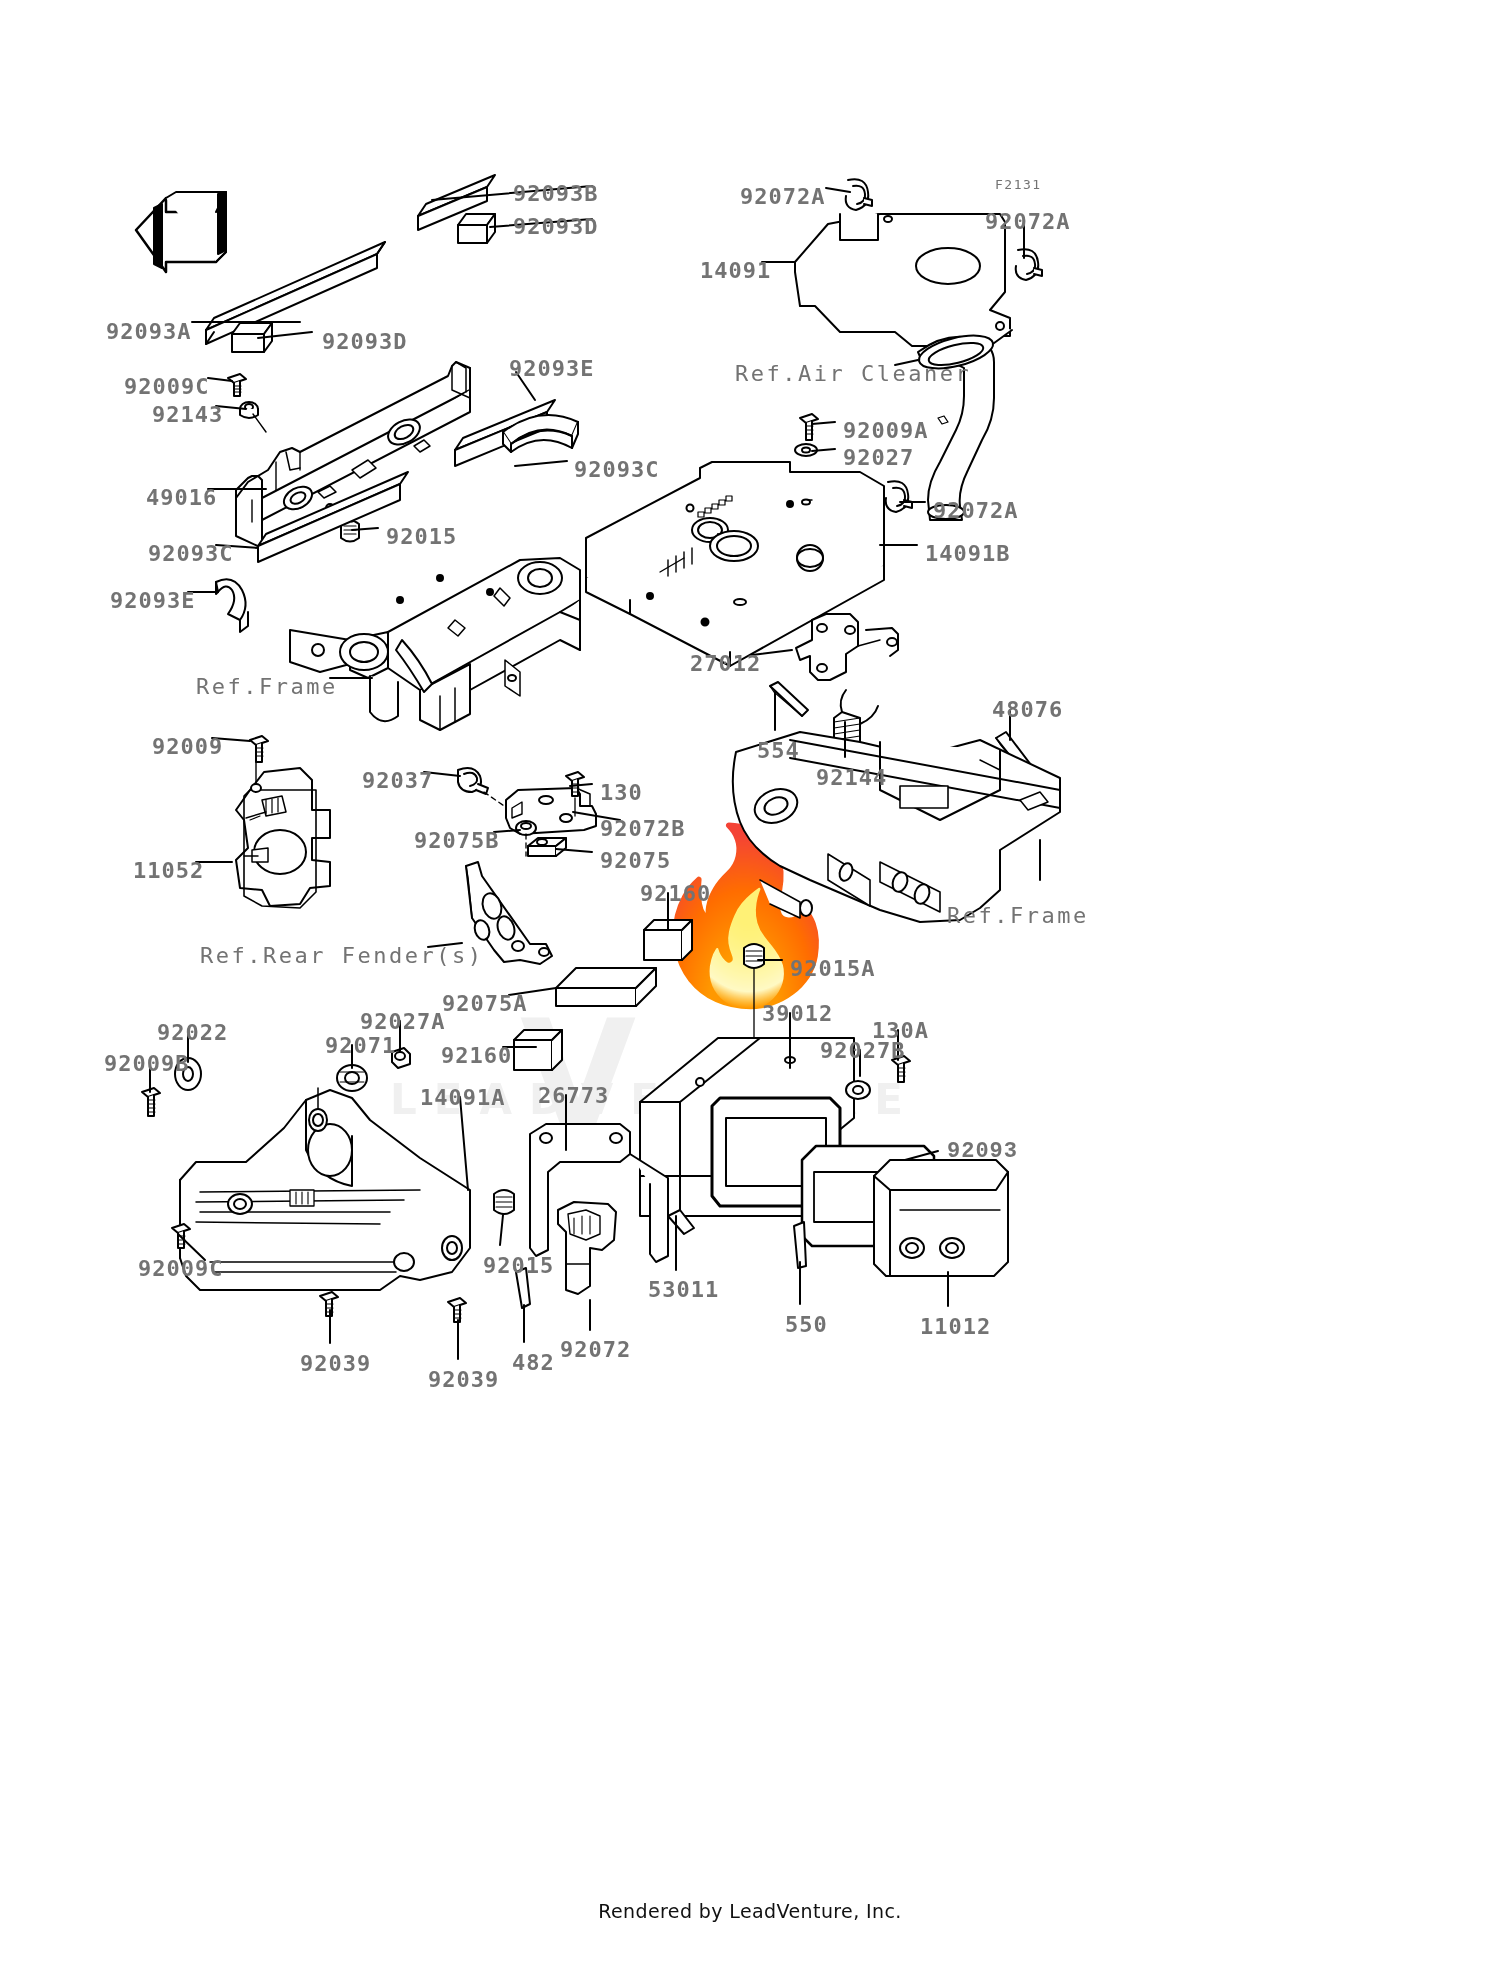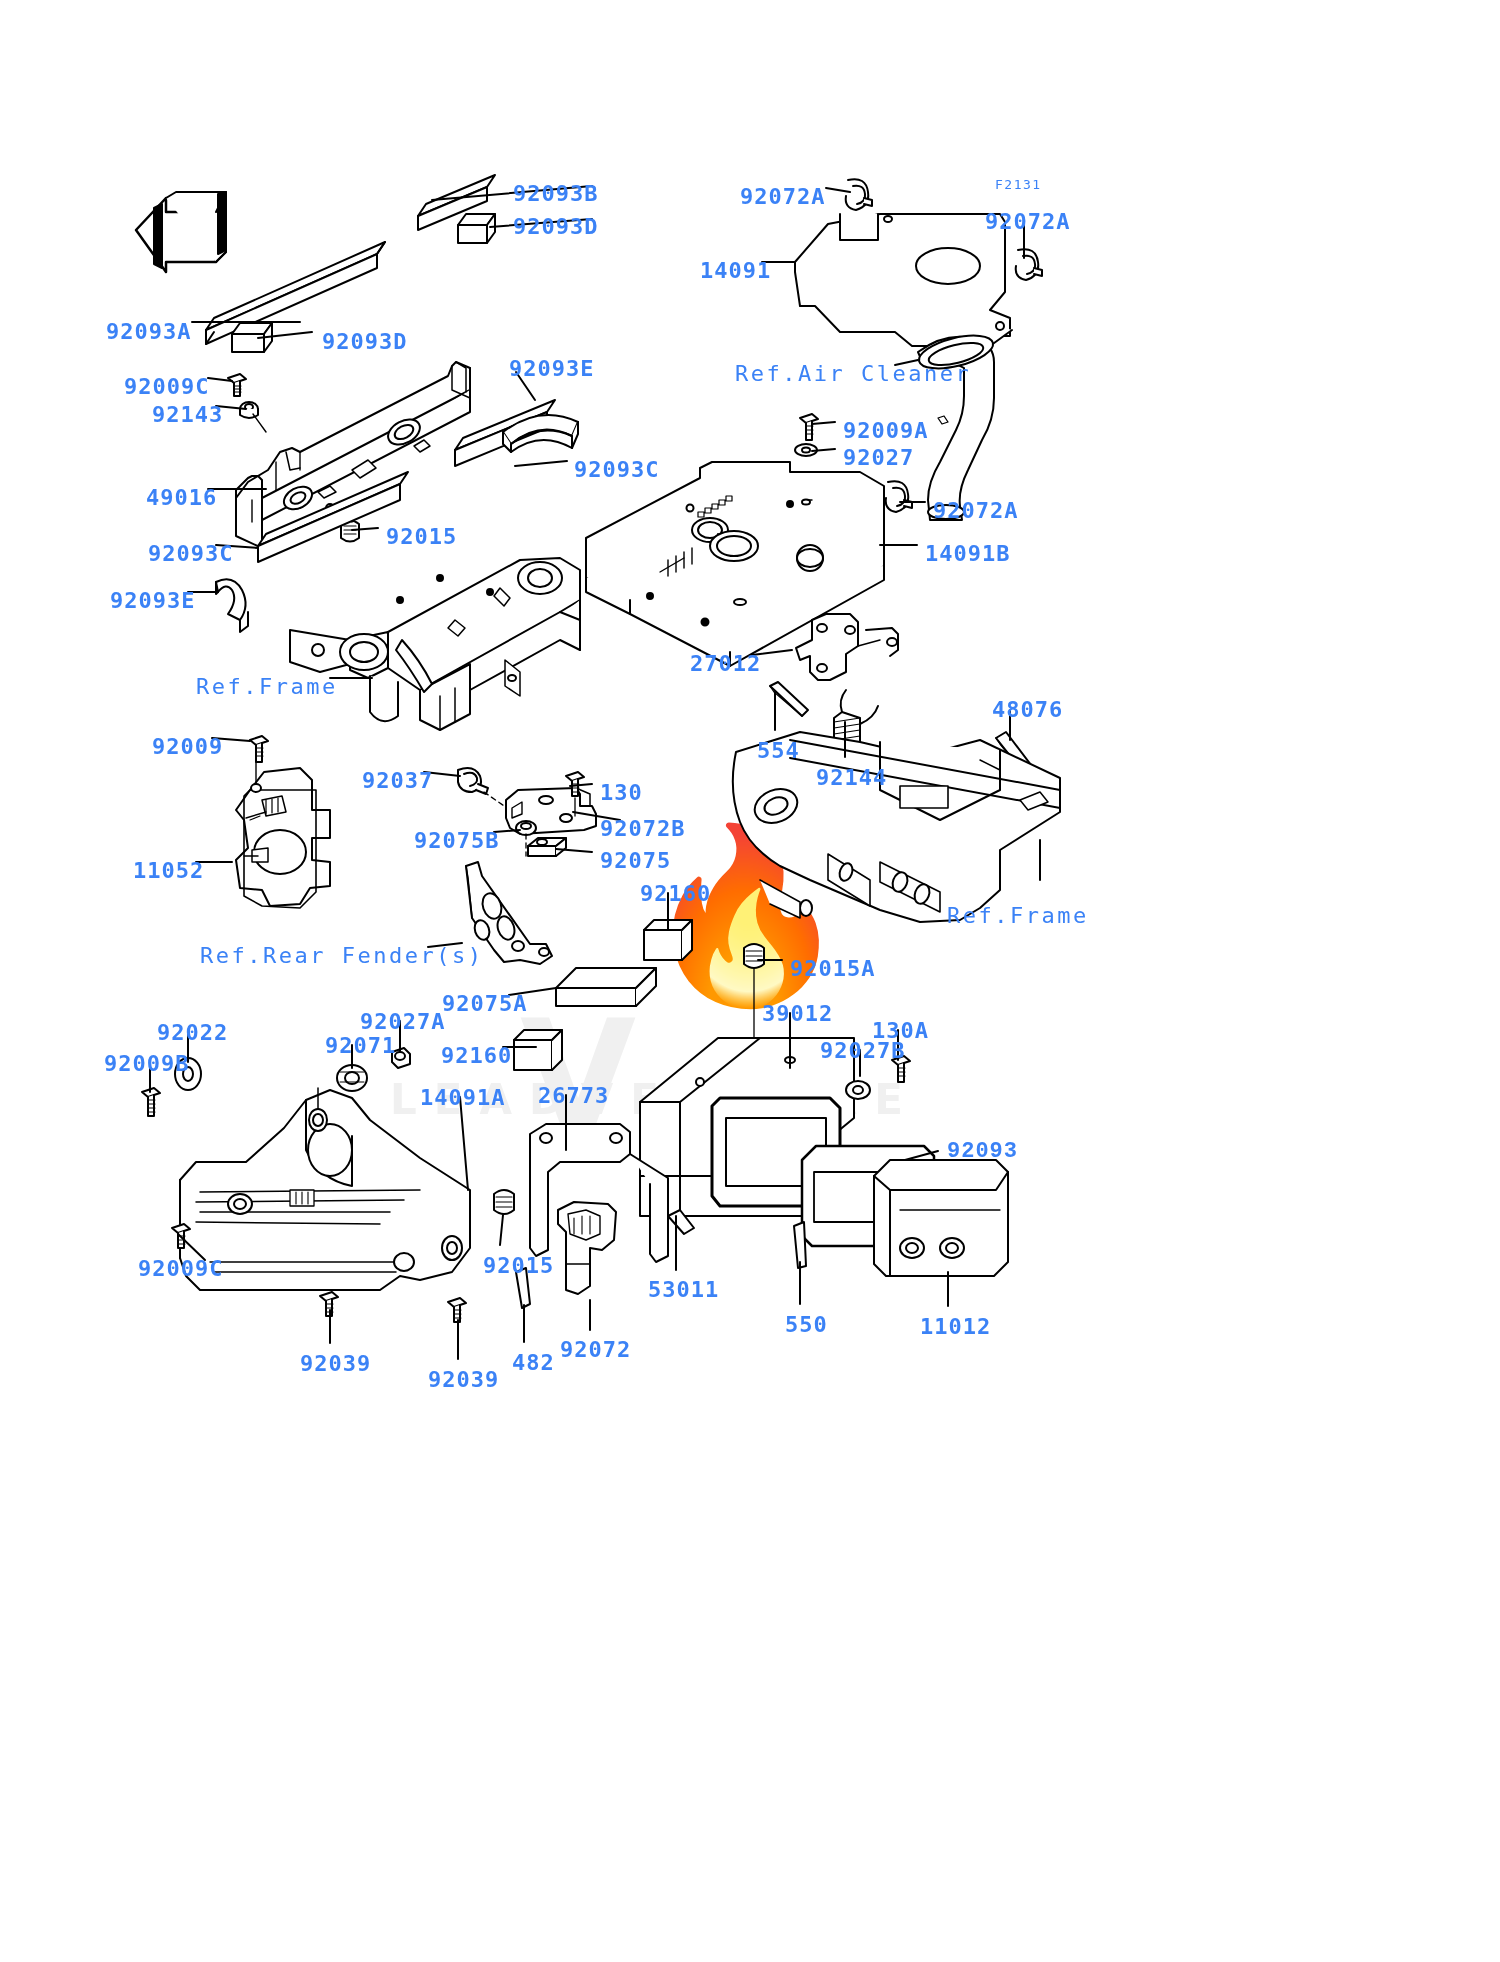--- a/index.html
+++ b/index.html
@@ -1,19 +1,19 @@
 <!DOCTYPE html>
 <html><head>
 <meta charset="utf-8">
 <style>
   html,body{margin:0;padding:0;background:#ffffff;}
   body{width:1500px;height:1962px;position:relative;font-family:"DejaVu Sans Mono","Liberation Mono",monospace;color:#000;overflow:hidden;}
   #stage{position:absolute;left:0;top:0;width:1500px;height:1962px;}
   svg.layer{position:absolute;left:0;top:0;width:1500px;height:1962px;overflow:visible;}
-  .lbl{position:absolute;font-family:"DejaVu Sans Mono","Liberation Mono",monospace;font-weight:bold;font-size:22px;letter-spacing:1px;white-space:nowrap;color:#3b82f6;line-height:1;}
+  .lbl{position:absolute;font-family:"DejaVu Sans Mono","Liberation Mono",monospace;font-weight:bold;font-size:22px;letter-spacing:1px;white-space:nowrap;color:#737373;line-height:1;}
   .lbl.thin{font-weight:normal;font-size:13px;letter-spacing:1.5px;}
   .lbl.ref{font-weight:normal;font-size:22px;letter-spacing:2.5px;}
   .footer{position:absolute;left:0;top:1900px;width:1500px;text-align:center;font-family:"DejaVu Sans","Liberation Sans",sans-serif;font-size:19px;color:#111;letter-spacing:.4px;}
   .wm{position:absolute;font-family:"DejaVu Sans","Liberation Sans",sans-serif;color:#f0f0f0;font-weight:bold;user-select:none;}
   #wm-text{left:390px;top:1075px;font-size:42px;letter-spacing:17px;}
   #wm-flame{left:640px;top:830px;font-size:170px;line-height:1;}
   #wm-v{left:520px;top:1000px;font-size:150px;line-height:1;}
 </style>
 </head>
 <body>
@@ -605,14 +605,15 @@
       <div class="lbl" style="left: 843px; top: 447px;">92027</div>
       <div class="lbl" style="left: 933px; top: 500px;">92072A</div>
       <div class="lbl" style="left: 925px; top: 543px;">14091B</div>
       <div class="lbl" style="left: 690px; top: 653px;">27012</div>
       <div class="lbl" style="left: 992px; top: 699px;">48076</div>
       <div class="lbl" style="left: 757px; top: 740px;">554</div>
       <div class="lbl" style="left: 816px; top: 767px;">92144</div>
       <div class="lbl ref" style="left: 947px; top: 905px;">Ref.Frame</div>
     </div>
 
+  <div class="footer">Rendered by LeadVenture, Inc.</div>
 
 </div>
 
 </body></html>

